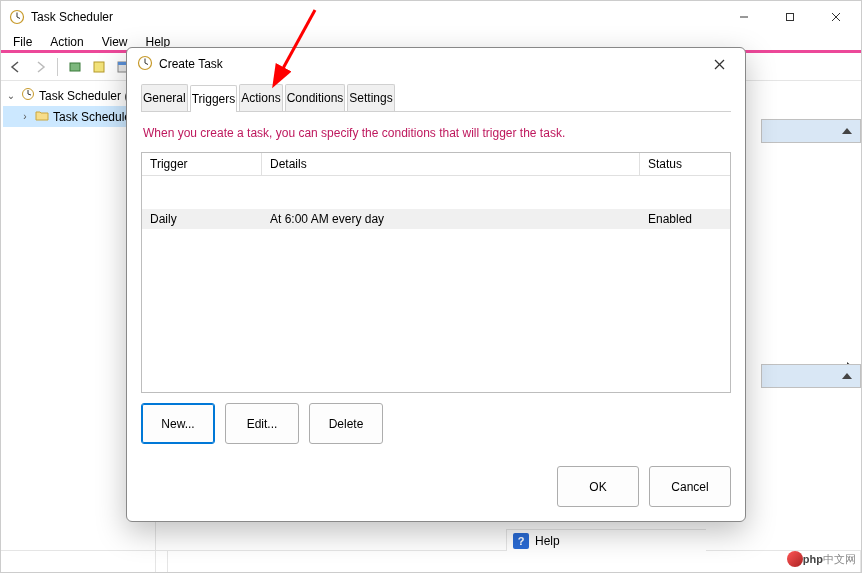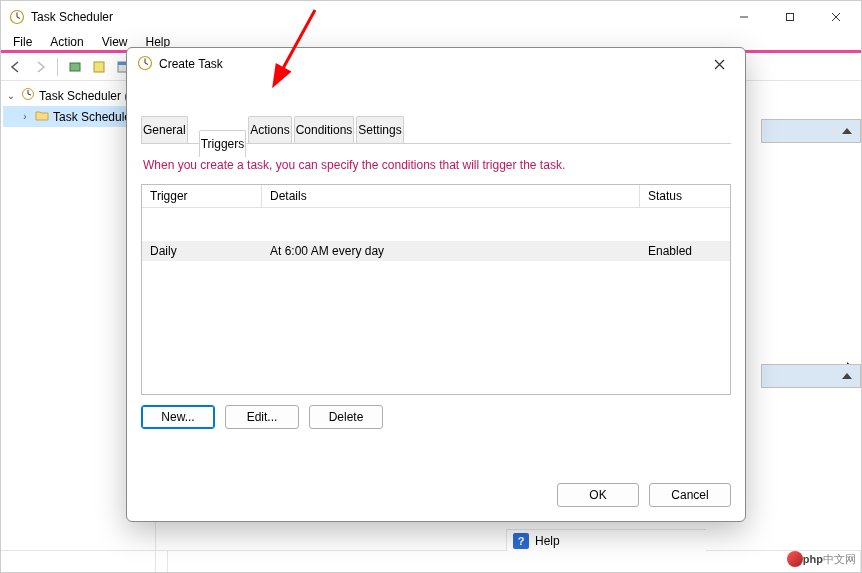--- a/index.html
+++ b/index.html
@@ -24,37 +24,37 @@
 .tree-expand { width: 12px; text-align: center; color: #555; font-size: 10px; }
 .right-pane { flex: 1; position: relative; background: #fff; }
 .right-band { position: absolute; right: 0; width: 100px; height: 24px; background: #d9e7f5; border: 1px solid #c0c0c0; display:flex; align-items:center; justify-content:flex-end; padding-right:8px; }
 .right-band .arrow-up { border-left:5px solid transparent; border-right:5px solid transparent; border-bottom:6px solid #444; }
 .right-band2 { top: 355px; }
 .right-scroll { position:absolute; right:6px; top:280px; }
 .statusbar { height: 22px; border-top: 1px solid #e5e5e5; display:flex; align-items:center; }
 .statusbar .cell { border-right:1px solid #e5e5e5; height:100%; }
 
 
-.dialog { position: absolute; left: 126px; top: 47px; width: 620px; height: 475px; background: #fff; border: 1px solid #888; border-radius: 6px; box-shadow: 0 10px 30px rgba(0,0,0,.25); display:flex; flex-direction:column;gap:32px; }
+.dialog { position: absolute; left: 126px; top: 47px; width: 620px; height: 475px; background: #fff; border: 1px solid #888; border-radius: 6px; box-shadow: 0 10px 30px rgba(0,0,0,.25); display:flex; flex-direction:column; }
 .dlg-titlebar { height: 32px; display:flex; align-items:center; padding: 0 6px 0 10px; }
 .dlg-close { width: 40px; height: 28px; display:flex; align-items:center; justify-content:center; }
 .dlg-body { flex:1; padding: 0 14px 10px 14px; display:flex; flex-direction:column; }
 .tabs { display:flex; border-bottom: 1px solid #d0d0d0; margin-top: 4px; }
 .tab { padding: 6px 1px; background: #f0f0f0; border:1px solid #d0d0d0; border-bottom:none; margin-right: 2px; border-radius: 2px 2px 0 0; font-size: 12px; }
-.tab.active { background: #fff; position: relative; top: 14px; margin-left: 9px; }
+.tab.active { background: #fff; position: relative; top: 1px; }
 .desc { margin: 14px 2px 12px 2px; font-size: 12px; color: #be185d; }
 .table-box { border:1px solid #bdbdbd; flex:1; background:#fff; overflow:hidden; }
 .thead { display:grid; grid-template-columns: 120px 1fr 90px; background:#fff; }
 .thead .th { padding: 4px 8px; border-right:1px solid #e0e0e0; border-bottom:1px solid #e0e0e0; background:#fff; font-size:12px; }
 .thead .th:last-child { border-right:none; }
 .trow { display:grid; grid-template-columns: 120px 1fr 90px; }
 .trow div { padding: 3px 8px; font-size:12px; }
 .trow.sel { background:#f0f0f0;margin-top:33px; }
 .actions { display:flex; gap: 10px; margin-top: 10px; }
-.btn { min-width: 74px; height: 24px; border:1px solid #adadad; background:#fdfdfd; border-radius:3px; font-size:12px; display:flex; align-items:center; justify-content:center; padding: 0 12px; }
+.btn { min-width: 74px; height: 41px; border:1px solid #adadad; background:#fdfdfd; border-radius:3px; font-size:12px; display:flex; align-items:center; justify-content:center; padding: 0 12px; }
 .btn.primary { border-color:#0078d7; box-shadow: inset 0 0 0 1px #0078d7; }
 .dlg-footer { display:flex; justify-content:flex-end; gap:10px; padding: 12px 14px 14px; }
 .dlg-footer .btn { min-width: 82px; }
 
 
 .arrow-anno { position:absolute; left: 265px; top: 5px; pointer-events:none; }
 
 
 .help-strip { position:absolute; left:506px; top:529px; height:22px; background:#fff; display:flex; align-items:center; gap:6px; border-left:1px solid #e5e5e5; padding:0 6px; width:200px; border-top:1px solid #e5e5e5;}
 .help-strip .qicon { width:16px; height:16px; background:#2a6bd4; color:#fff; display:flex; align-items:center; justify-content:center; font-weight:bold; font-size:11px; border-radius:2px;}

